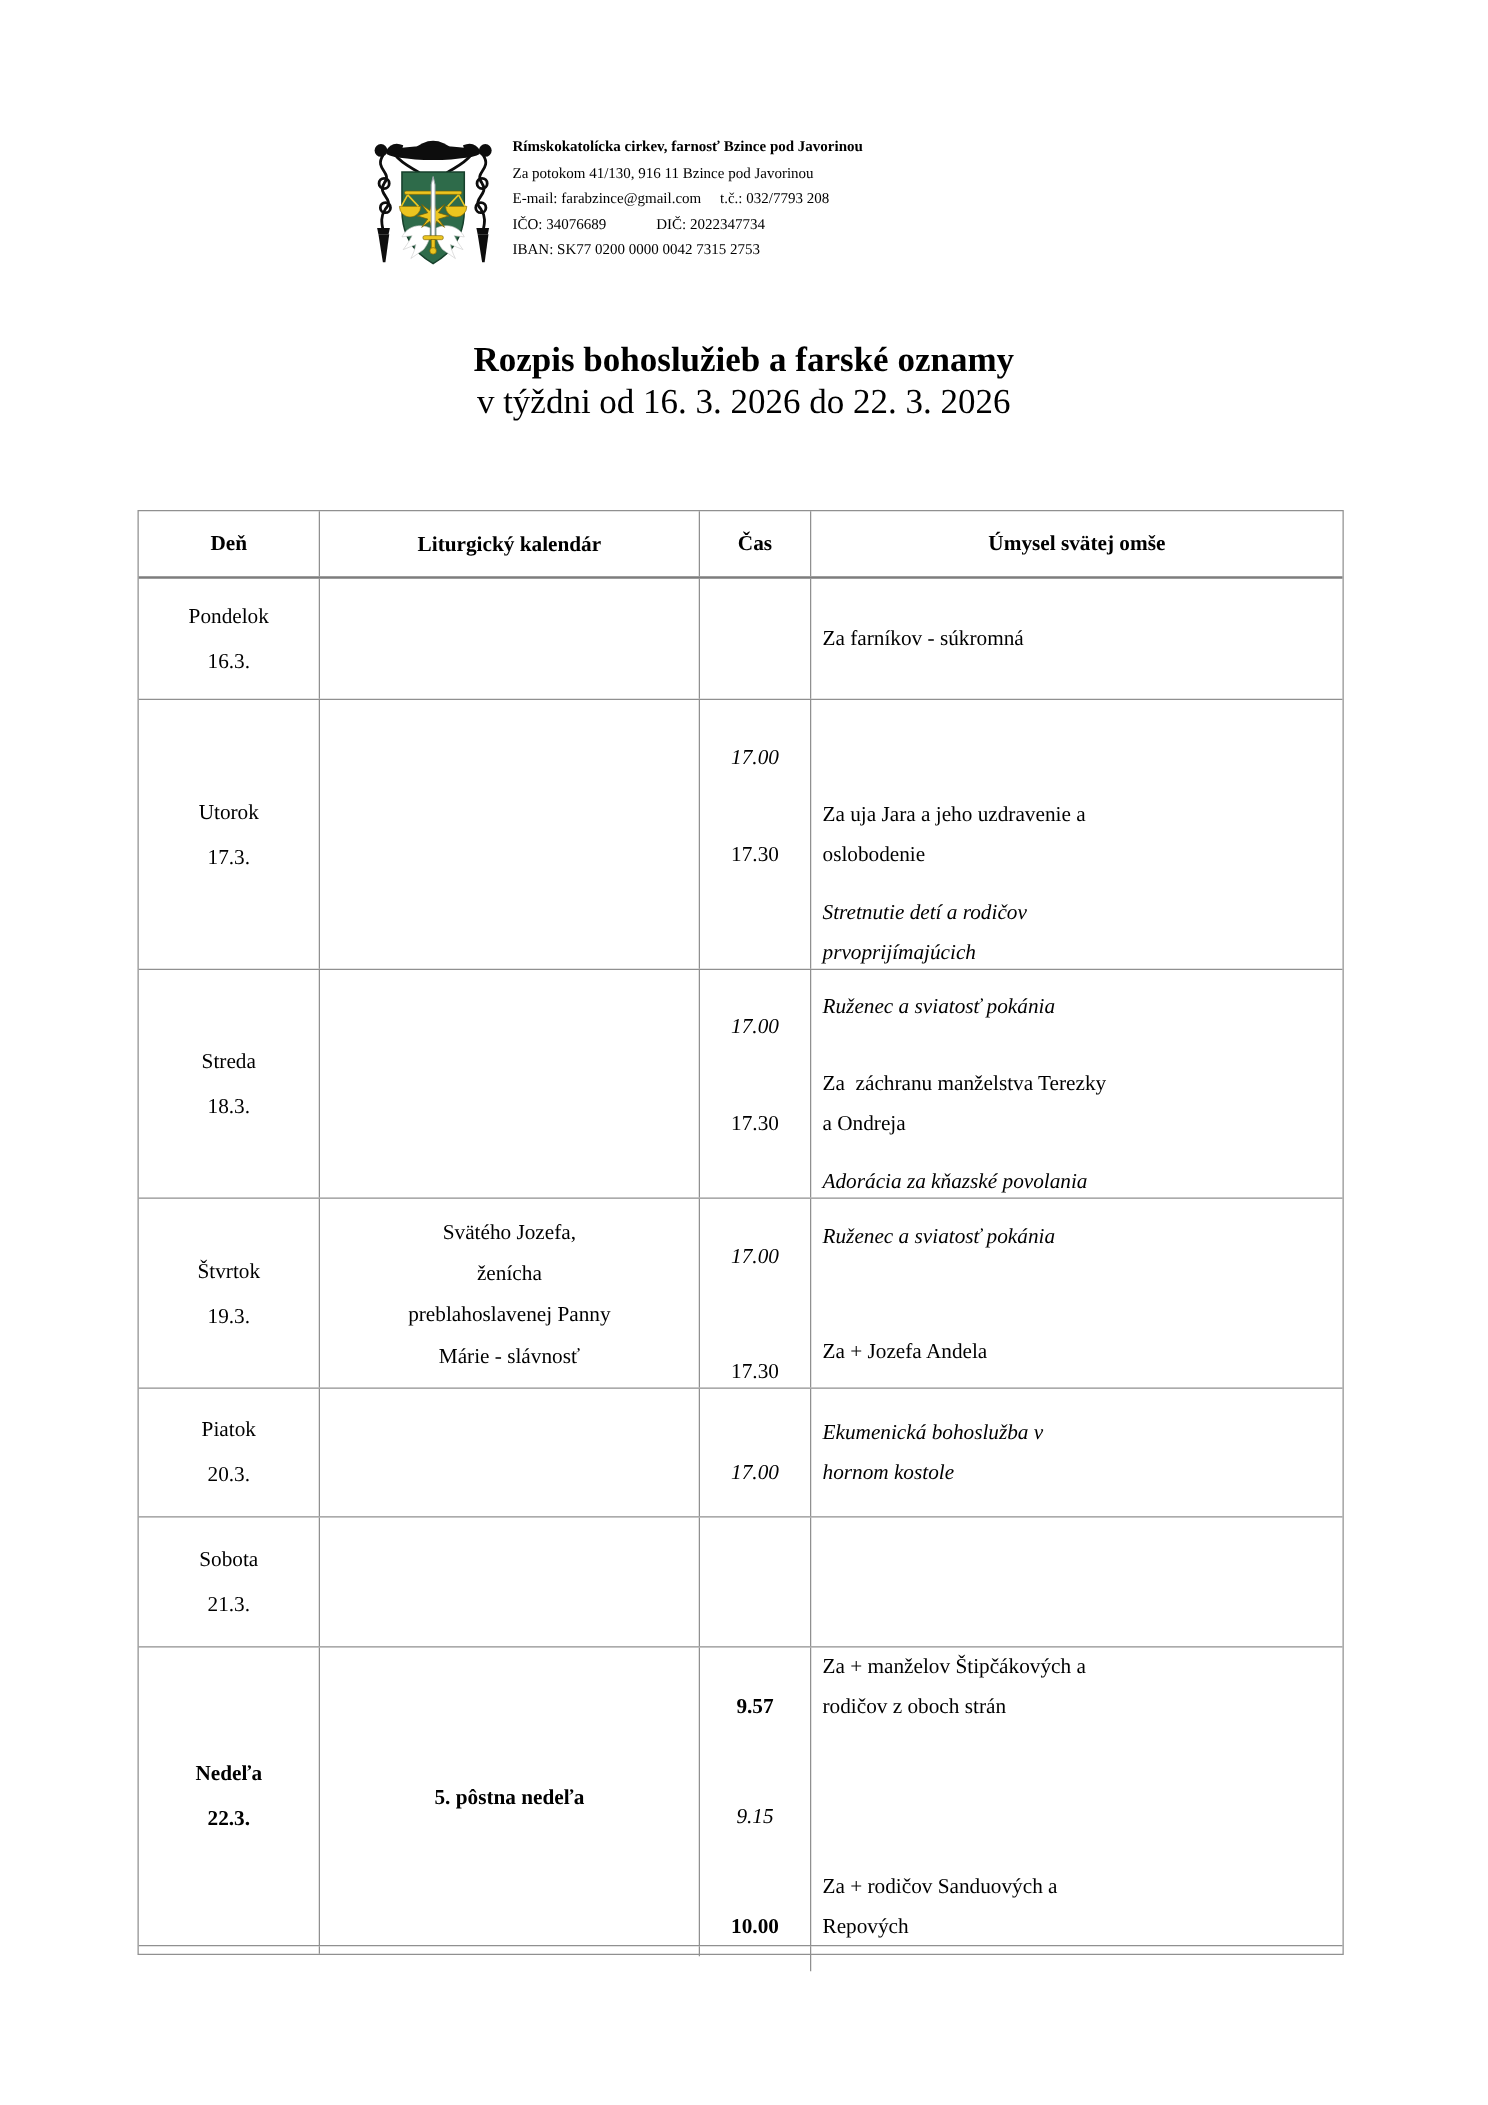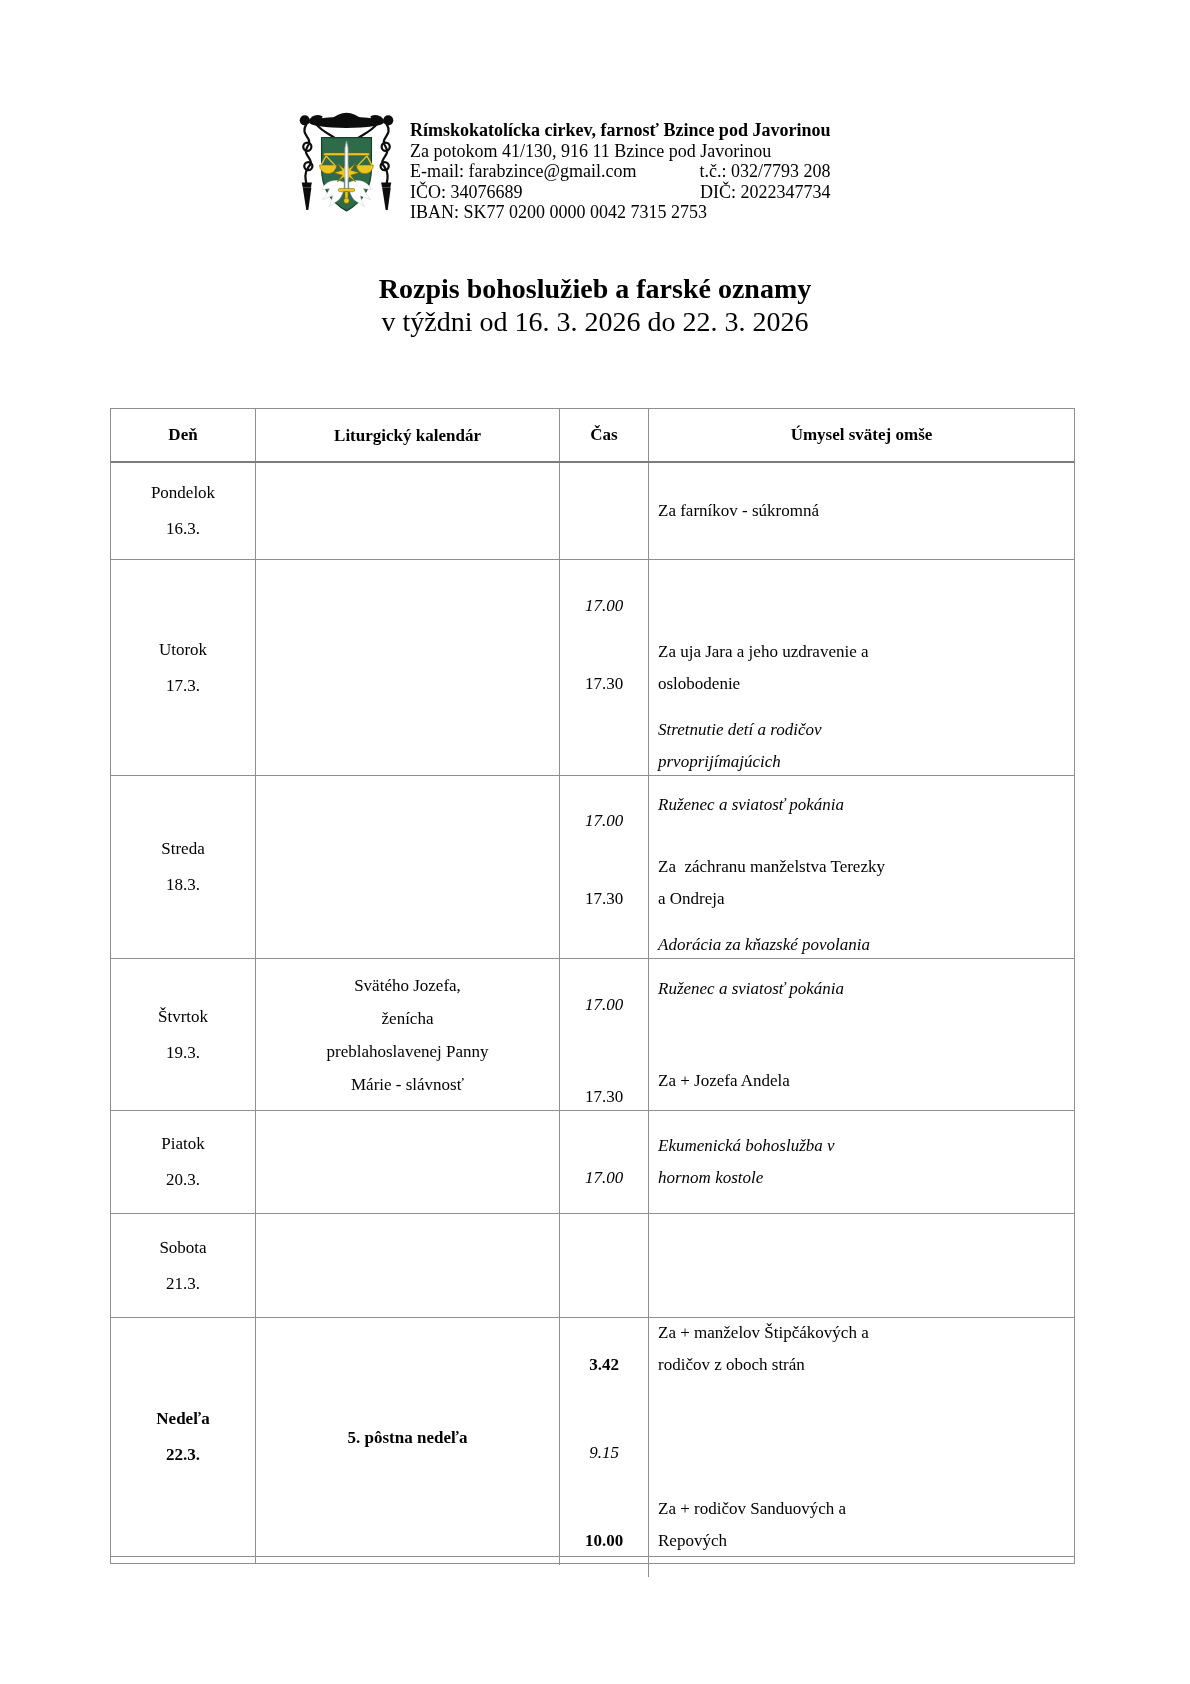--- a/index.html
+++ b/index.html
@@ -4,23 +4,23 @@
 <style>
   html,body{margin:0;padding:0;}
   body{
     width:1190px;height:1684px;position:relative;overflow:hidden;
     background:#ffffff;color:#000;
     font-family:"Liberation Serif","DejaVu Serif",serif;
   }
   
   .letterhead{position:absolute;left:293px;top:103px;display:flex;gap:10px;}
   .coa{width:107px;height:114px;flex:none;}
-  .contact{margin-top:17px;font-size:18px;line-height:20.5px;white-space:nowrap;}
+  .contact{margin-top:4px;font-size:12px;line-height:20.5px;white-space:nowrap;}
   .contact .org{font-weight:bold;}
-  .pair{display:flex;justify-content:space-between;}
+  .pair{display:flex;}
   .pair.g1 span+span{margin-left:15px;}
   .pair.g2 span+span{margin-left:40px;}
   
   .heading{position:absolute;top:272px;left:0;width:1190px;text-align:center;line-height:33px;font-size:28px;}
   .heading .t{font-weight:bold;}
   
   .schedule{
     position:absolute;left:110px;top:408px;width:965px;
     border:1px solid #909090;box-sizing:border-box;font-size:17px;
   }
@@ -243,21 +243,21 @@
       </div>
       <div class="trow" style="height: 239px;">
         <div class="cell c-day b">
           <div>Nedeľa</div>
           <div>22.3.</div>
         </div>
         <div class="cell c-lit b">5. pôstna nedeľa</div>
         <div class="entries" style="row-gap: 24px;">
           <div class="vdiv"></div>
           <div class="entry">
-            <div class="e-time boldt">3.42</div>
+            <div class="e-time boldt">9.57</div>
             <div class="e-text">Za + manželov Štipčákových a
 rodičov z oboch strán</div>
           </div>
           <div class="entry">
             <div class="e-time italic">9.15</div>
           </div>
           <div class="entry">
             <div class="e-time boldt">10.00</div>
             <div class="e-text">Za + rodičov Sanduových a
 Repových</div>

